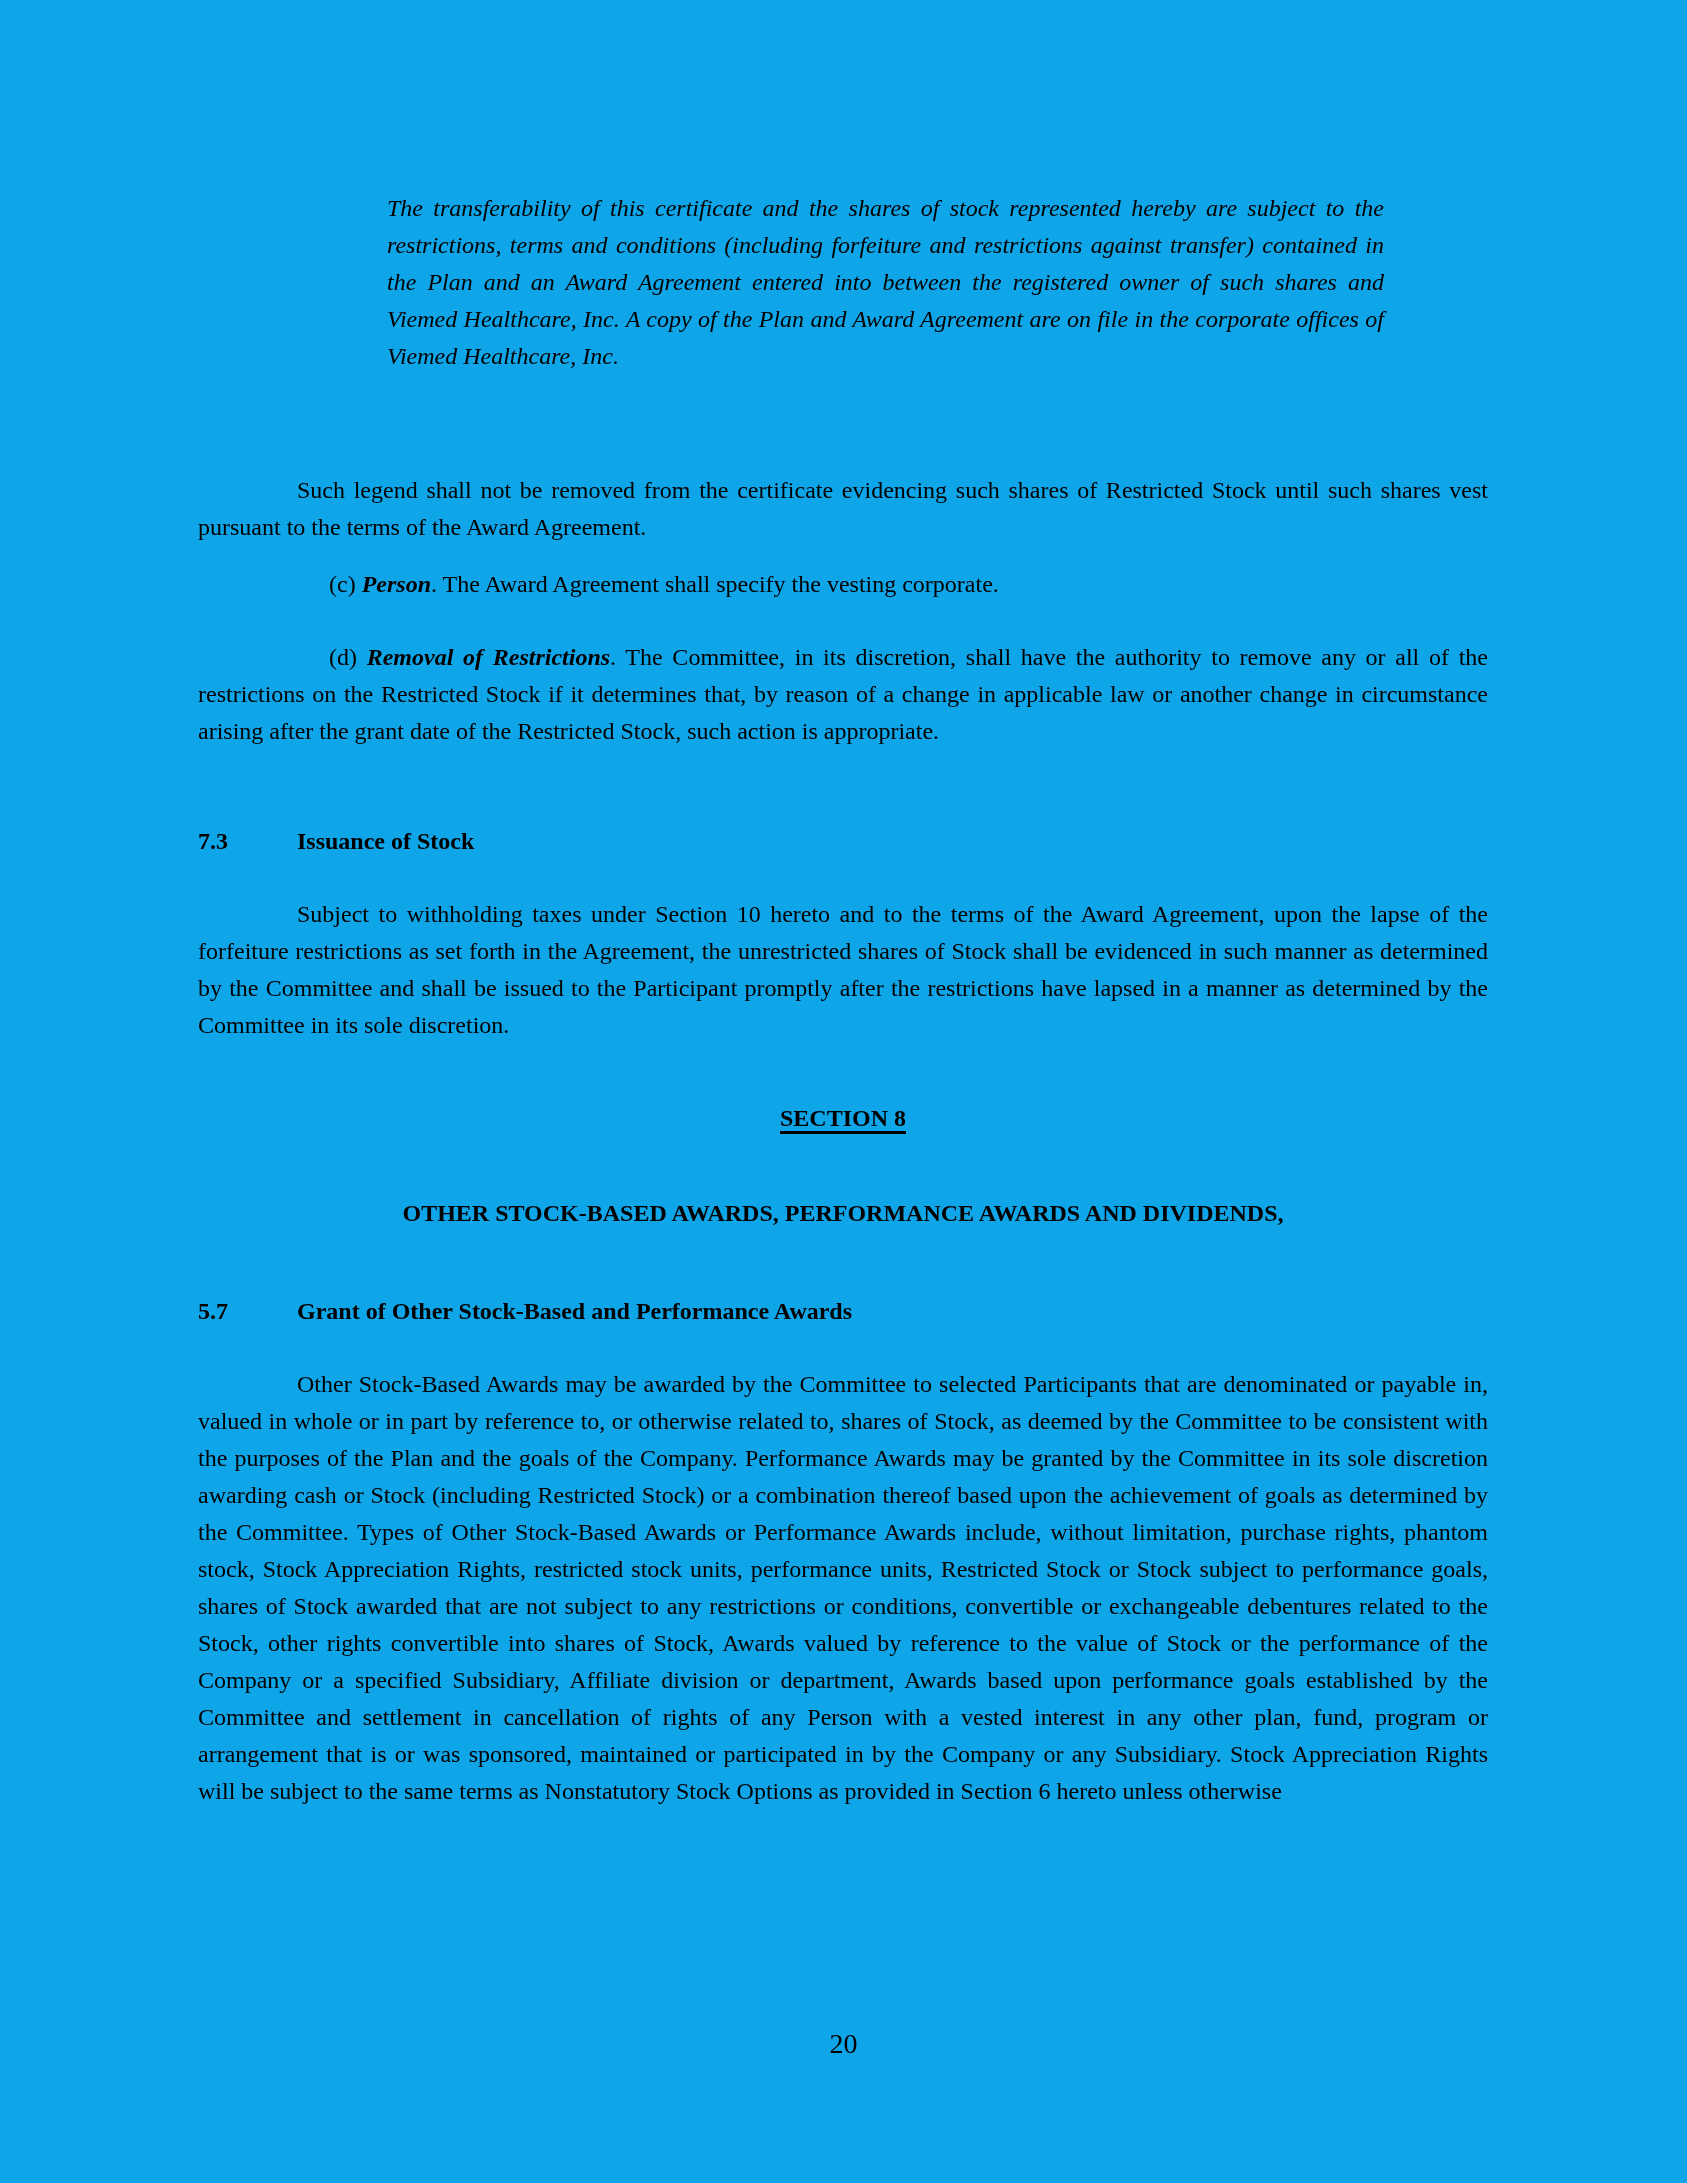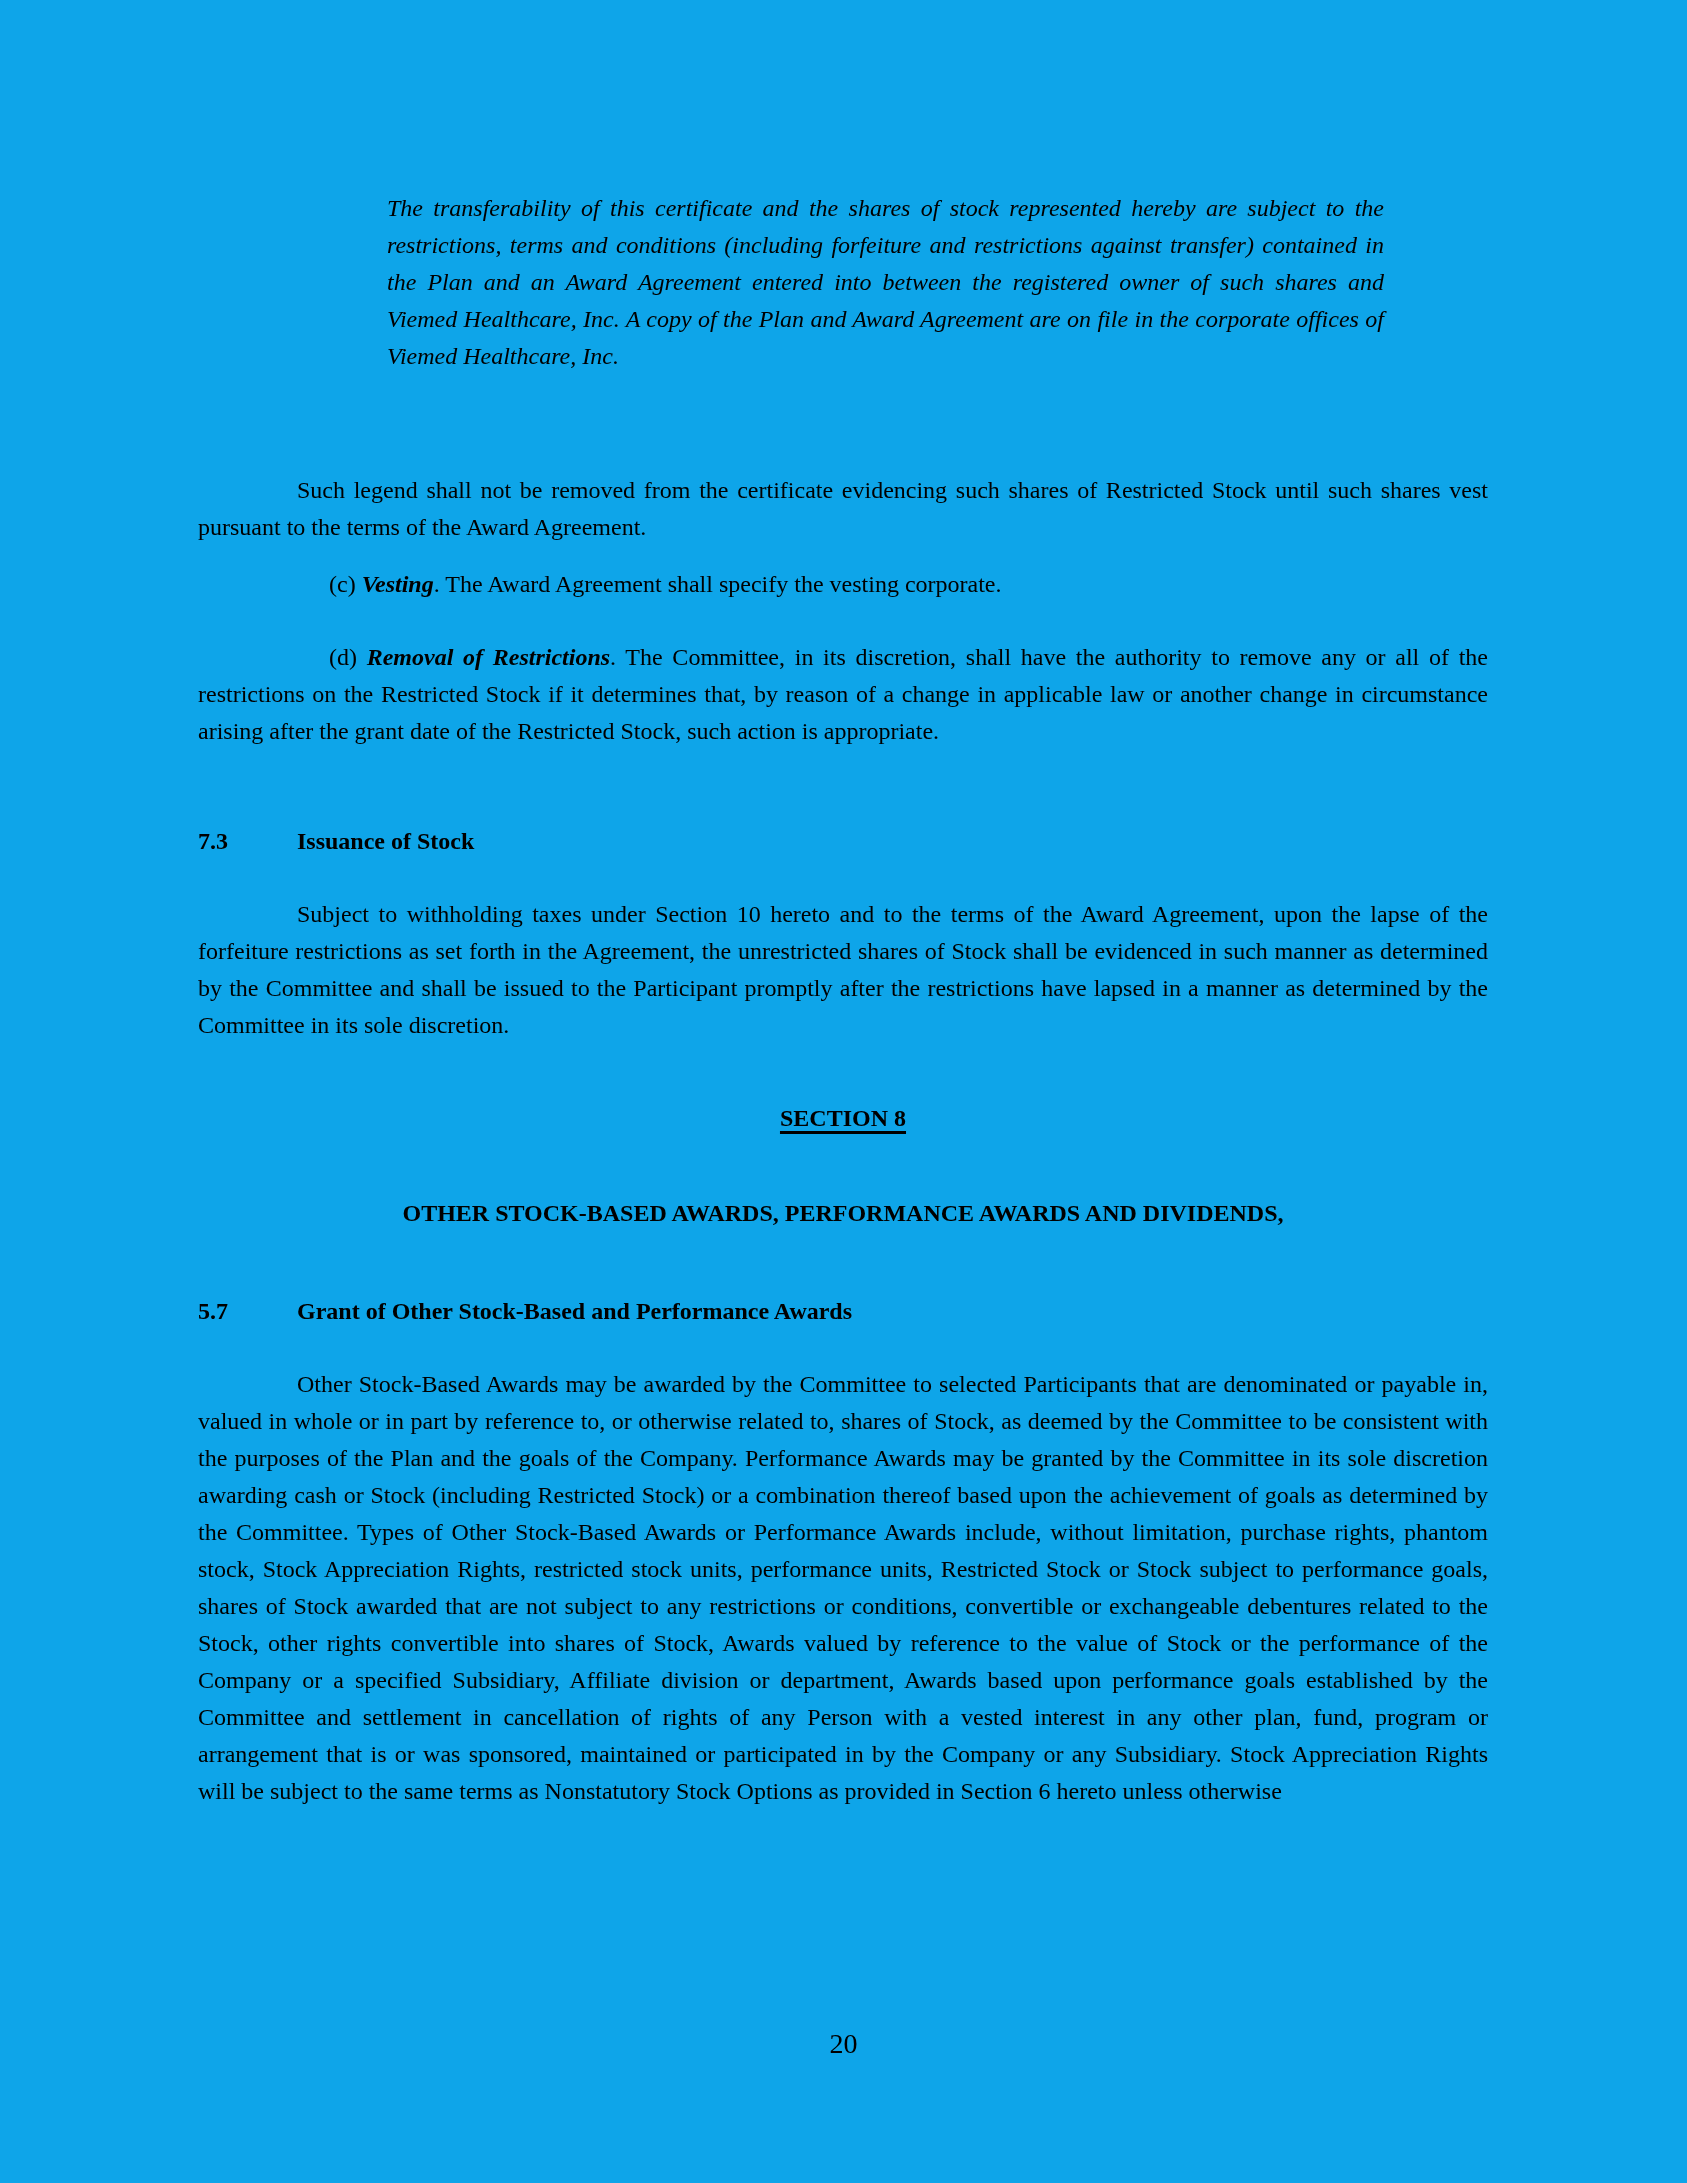--- a/index.html
+++ b/index.html
@@ -136,21 +136,21 @@
 
 <div class="page">
   <div class="content">
 
     <div class="legend-block">
       <p>The transferability of this certificate and the shares of stock represented hereby are subject to the restrictions, terms and conditions (including forfeiture and restrictions against transfer) contained in the Plan and an Award Agreement entered into between the registered owner of such shares and Viemed Healthcare, Inc.  A copy of the Plan and Award Agreement are on file in the corporate offices of Viemed Healthcare, Inc.</p>
     </div>
 
     <p class="body-para" style="top: 472px;">Such legend shall not be removed from the certificate evidencing such shares of Restricted Stock until such shares vest pursuant to the terms of the Award Agreement.</p>
 
-    <p class="lettered" style="top: 566px;"><span class="lbl">(c)</span> <span class="ttl">Vesting</span><span>.  The Award Agreement shall specify the vesting corporate.</span></p>
+    <p class="lettered" style="top: 566px;"><span class="lbl">(c)</span> <span class="ttl">Person</span><span>.  The Award Agreement shall specify the vesting corporate.</span></p>
 
     <p class="lettered" style="top: 639px;"><span class="lbl">(d)</span> <span class="ttl">Removal of Restrictions</span><span>.   The Committee, in its discretion, shall have the authority to remove any or all of the restrictions on the Restricted Stock if it determines that, by reason of a change in applicable law or another change in circumstance arising after the grant date of the Restricted Stock, such action is appropriate.</span></p>
 
     <div class="sec-heading" style="top: 826px;"><span class="num">7.3</span><span>Issuance of Stock</span></div>
 
     <p class="body-para" style="top: 896px;">Subject to withholding taxes under Section 10 hereto and to the terms of the Award Agreement, upon the lapse of the forfeiture restrictions as set forth in the Agreement, the unrestricted shares of Stock shall be evidenced in such manner as determined by the Committee and shall be issued to the Participant promptly after the restrictions have lapsed in a manner as determined by the Committee in its sole discretion.</p>
 
     <div class="section-title" style="top: 1076px; margin-top: 27px;"><span class="u">SECTION 8</span></div>
 
     <div class="section-subtitle" style="top: 1195px;">

